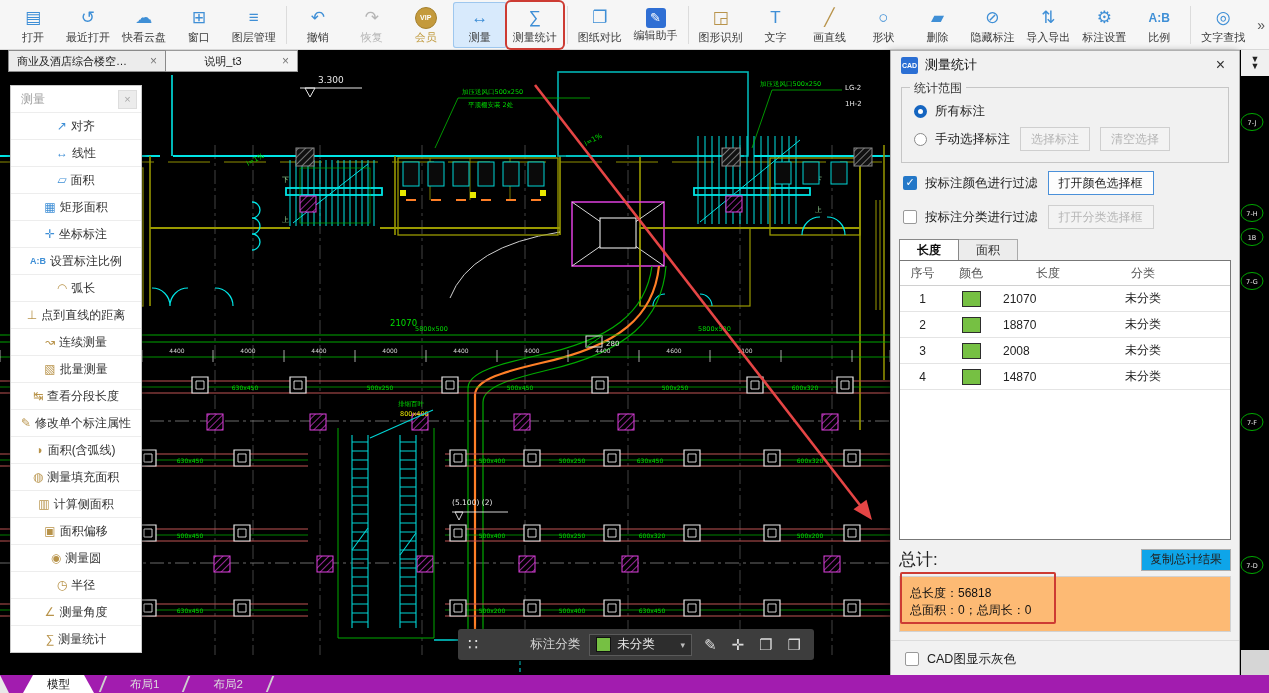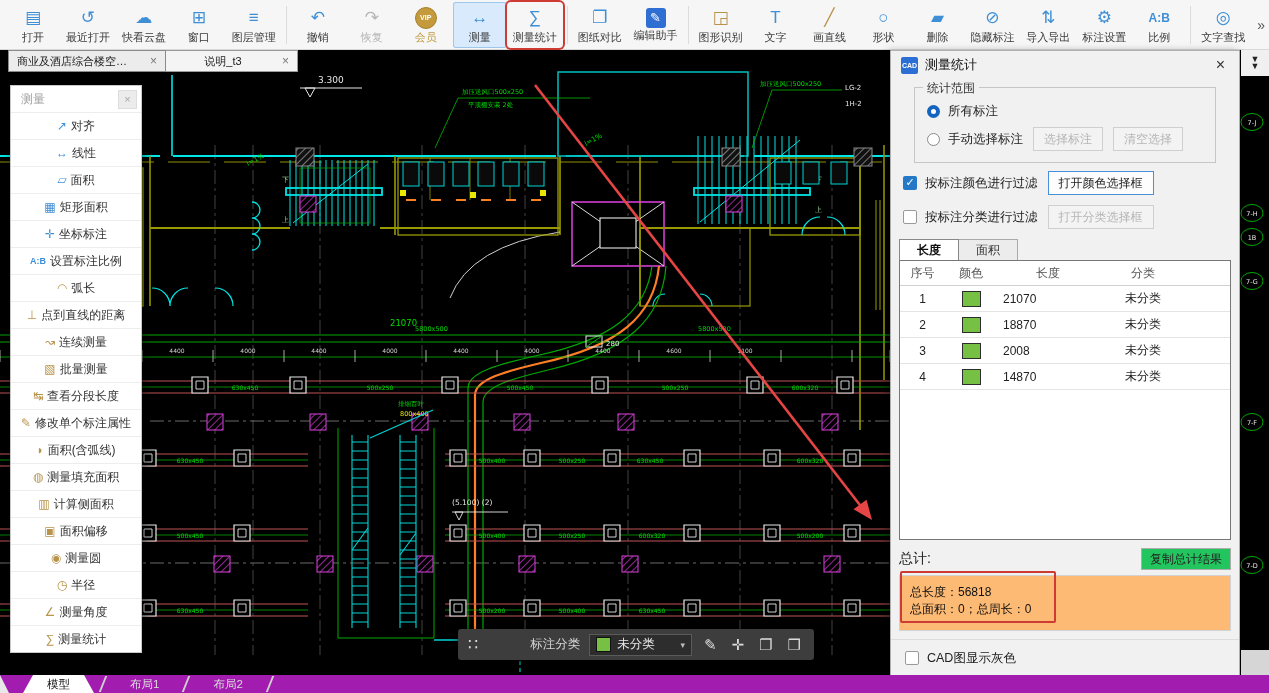--- a/index.html
+++ b/index.html
@@ -42,21 +42,21 @@
   .mitem .blue{color:#3f8fd6;} .mitem .gold{color:#b8934a;}
   
   #spanel{position:absolute;left:890px;top:50px;width:350px;height:635px;background:#f1f1f1;
           border:1px solid #b0b0b0;border-radius:0 0 8px 8px;box-sizing:border-box;
           box-shadow:-2px 2px 8px rgba(0,0,0,.4);overflow:hidden;}
   .stitle{height:28px;display:flex;align-items:center;padding:0 10px;}
   .sticon{width:17px;height:17px;background:#2b6fd4;border-radius:2px;color:#fff;font-size:7px;font-weight:bold;
           display:flex;align-items:center;justify-content:center;margin-right:7px;}
   .stext{font-size:13px;color:#111;flex:1;}
   .sclose{font-size:16px;color:#333;padding:0 4px;cursor:pointer;}
-  .fieldset{margin:8px 23px 0;border:1px solid #c6c6c6;position:relative;padding:10px 8px 8px;}
+  .fieldset{margin:8px 10px 0;border:1px solid #c6c6c6;position:relative;padding:10px 8px 8px;}
   .legend{position:absolute;top:-8px;left:8px;background:#f1f1f1;padding:0 4px;font-size:12px;color:#333;}
   .srow{display:flex;align-items:center;height:26px;}
   .radio{width:13px;height:13px;border-radius:50%;box-sizing:border-box;margin:0 8px 0 4px;background:#fff;}
   .radio.on{border:4px solid #1565c0;}
   .radio.off{border:1px solid #8a8a8a;}
   .slabel{font-size:12.5px;color:#222;}
   .sbtn{height:24px;padding:4px 10px;font-size:12px;display:flex;align-items:center;background:#f3f3f3;
         border:1px solid #cfcfcf;color:#b5b5b5;margin-left:10px;}
   .sbtn.en{background:#fdfdfd;border:1px solid #4a90d9;color:#222;}
   .check{width:14px;height:14px;box-sizing:border-box;margin:0 8px 0 2px;font-size:11px;line-height:13px;
@@ -68,22 +68,22 @@
   .ttab{width:58px;height:20px;display:flex;align-items:center;justify-content:center;font-size:12px;}
   .ttab.act{background:#fff;border:1px solid #888;border-bottom:none;font-weight:bold;color:#111;}
   .ttab.ina{background:#ececec;border:1px solid #aaa;border-left:none;border-bottom:none;color:#333;}
   .stable{margin:0 8px;background:#fff;border:1px solid #777;height:278px;font-size:12px;color:#222;}
   .trow{display:flex;height:25px;align-items:center;border-bottom:1px solid #e4e4e4;}
   .trow.head{color:#555;border-bottom:1px solid #d0d0d0;height:24px;}
   .c1{width:45px;text-align:center;} .c2{width:52px;display:flex;justify-content:center;}
   .c3{width:96px;padding-left:6px;box-sizing:border-box;} .c4{width:100px;text-align:center;}
   .swatch{width:17px;height:14px;background:#76C043;border:1px solid #2d2d2d;}
   .totrow{display:flex;align-items:center;justify-content:space-between;margin:8px 8px 0;}
-  .totlab{font-size:14px;color:#222;}
-  .copybtn{height:22px;padding:0 8px;font-size:12px;background:#22c55e;border:1px solid #adadad;color:#222;
+  .totlab{font-size:17px;color:#222;}
+  .copybtn{height:22px;padding:0 8px;font-size:12px;background:#0ea5e9;border:1px solid #adadad;color:#222;
            display:flex;align-items:center;}
   .totbox{margin:5px 8px 0;height:56px;background:#fdba74;border:1px solid #d2d2d2;position:relative;
           padding:8px 10px;box-sizing:border-box;font-size:12px;color:#111;line-height:17px;}
   .redannot{position:absolute;left:0px;top:-5px;width:152px;height:48px;border:2px solid #cd3b33;border-radius:2px;}
   .sdivider{height:1px;background:#dcdcdc;margin:8px 0 0;}
   .cadgray{display:flex;align-items:center;margin:8px 12px 0;height:20px;}
   .exportwrap{display:flex;justify-content:center;margin-top:7px;}
   .exportbtn{height:24px;padding:0 14px;font-size:12.5px;background:#fbfbfb;border:1px solid #999;
              display:flex;align-items:center;color:#222;}
   

